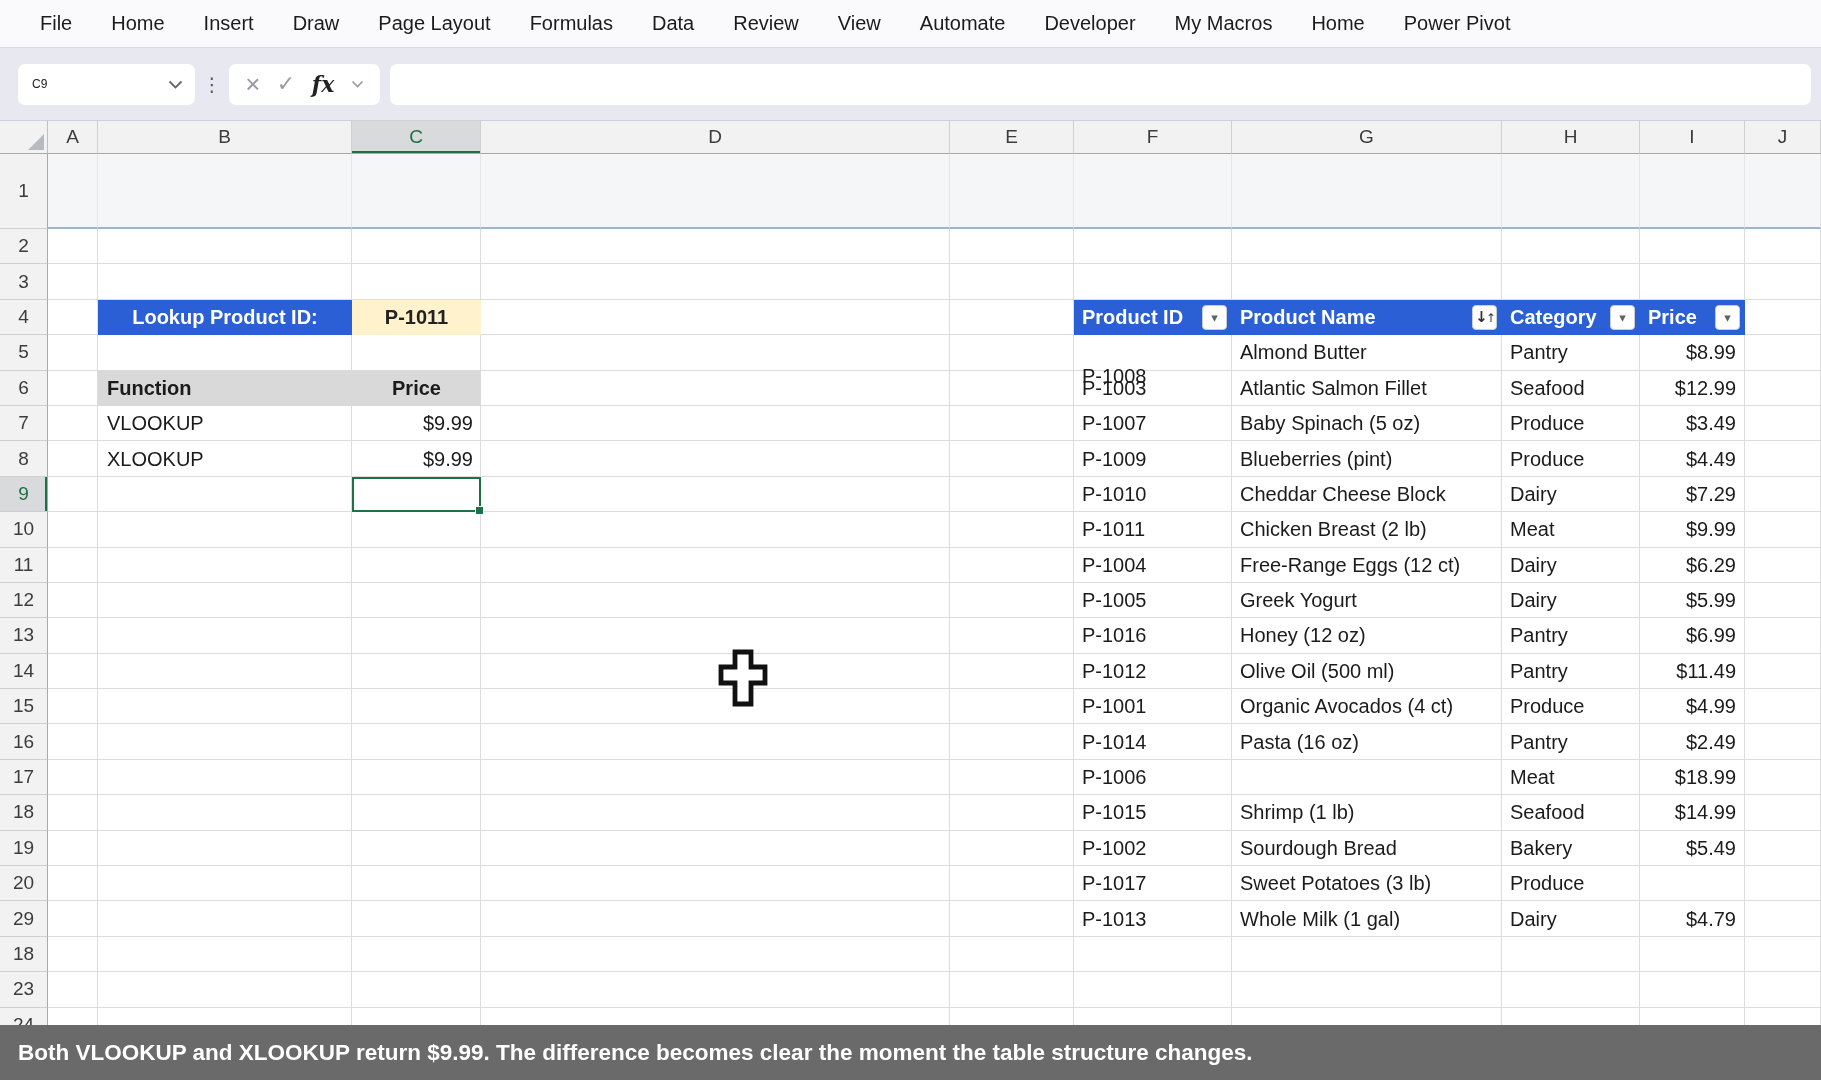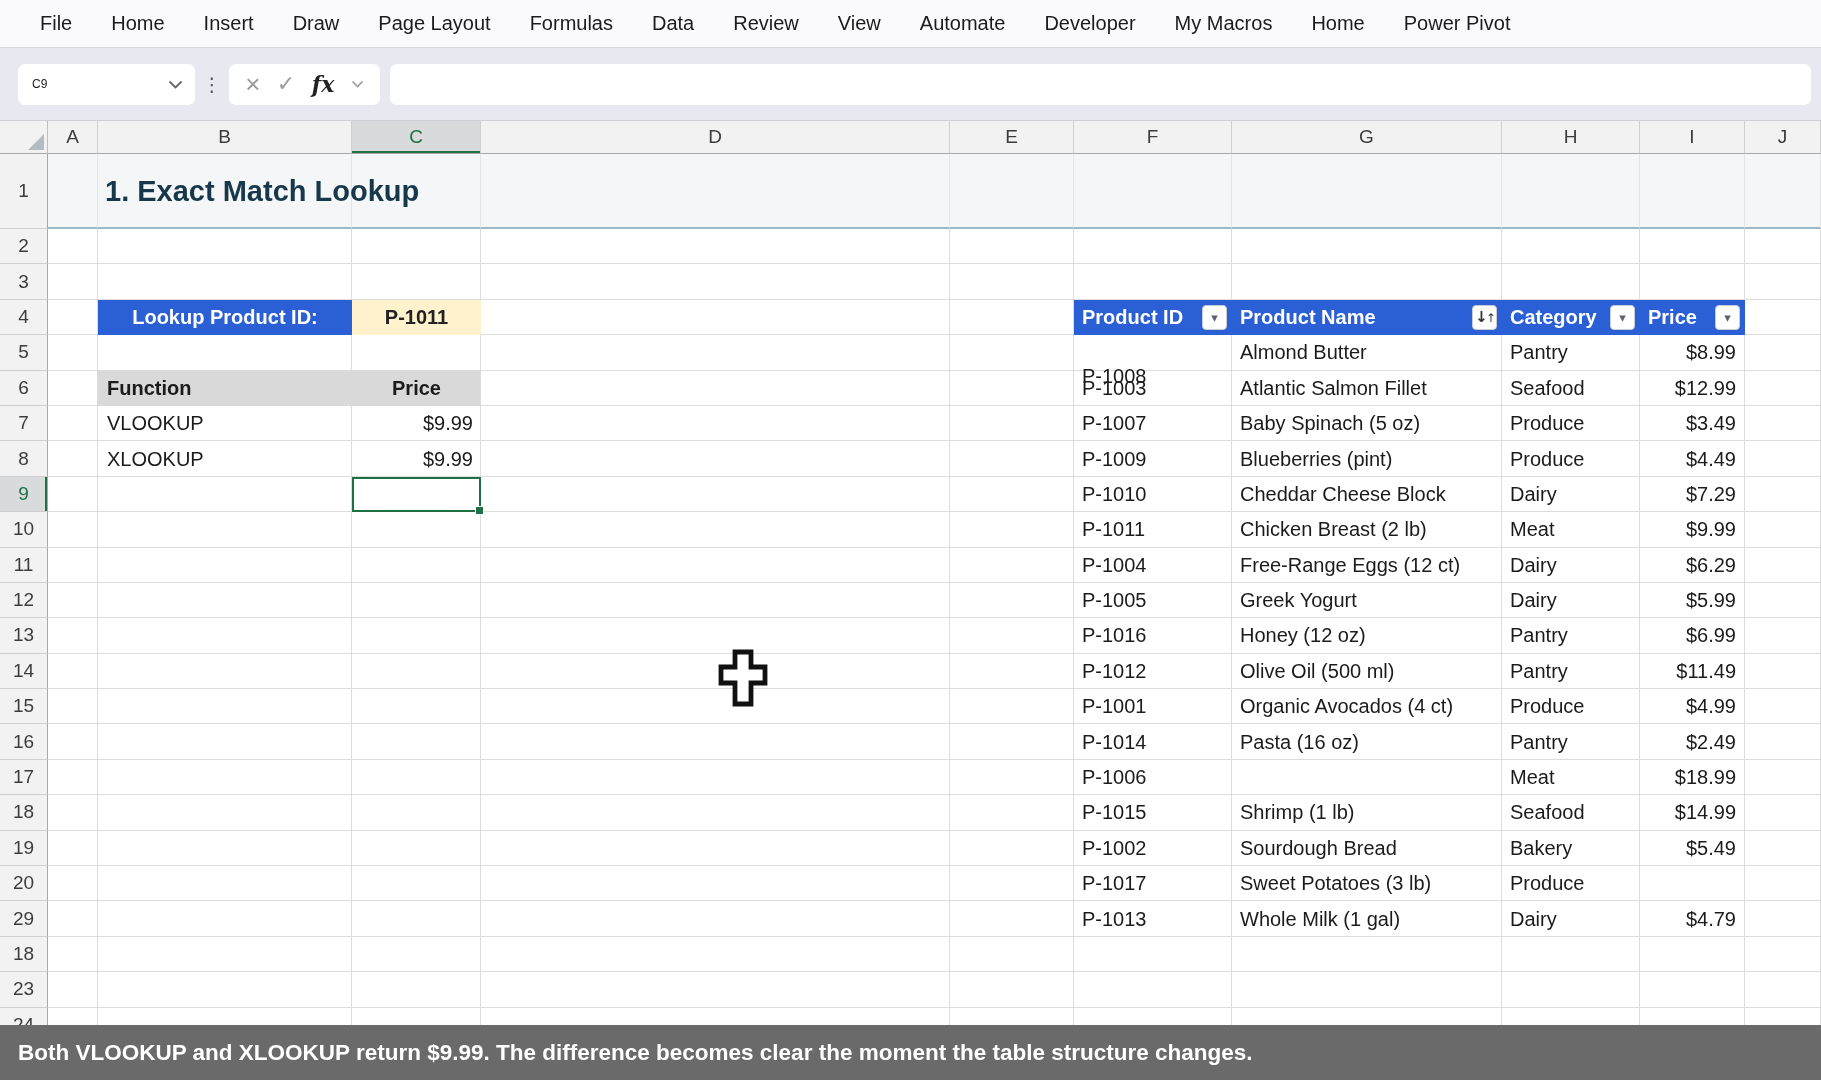--- a/index.html
+++ b/index.html
@@ -149,21 +149,20 @@
     <svg class="chev" width="13" height="8" viewBox="0 0 13 8">
         <polyline points="1.5,1.5 6.5,6.5 11.5,1.5" fill="none" stroke="#9a9aa2" stroke-width="1.6"></polyline>
       </svg>
   </div>
   <div class="formula-input"></div>
 </div>
 
 <div class="sheet">
   <div class="grid" id="grid">
 
-    <div class="ov c-title">1. Exact Match Lookup</div>
     <div class="ov c-b4">Lookup Product ID:</div>
     <div class="ov c-c4">P-1011</div>
     <div class="ov c-b6">Function</div>
     <div class="ov c-c6">Price</div>
     <div class="ov c-b7">VLOOKUP</div>
     <div class="ov c-c7">$9.99</div>
     <div class="ov c-b8">XLOOKUP</div>
     <div class="ov c-c8">$9.99</div>
     <div class="ov c-c9">
       <span class="fill-handle"></span>

